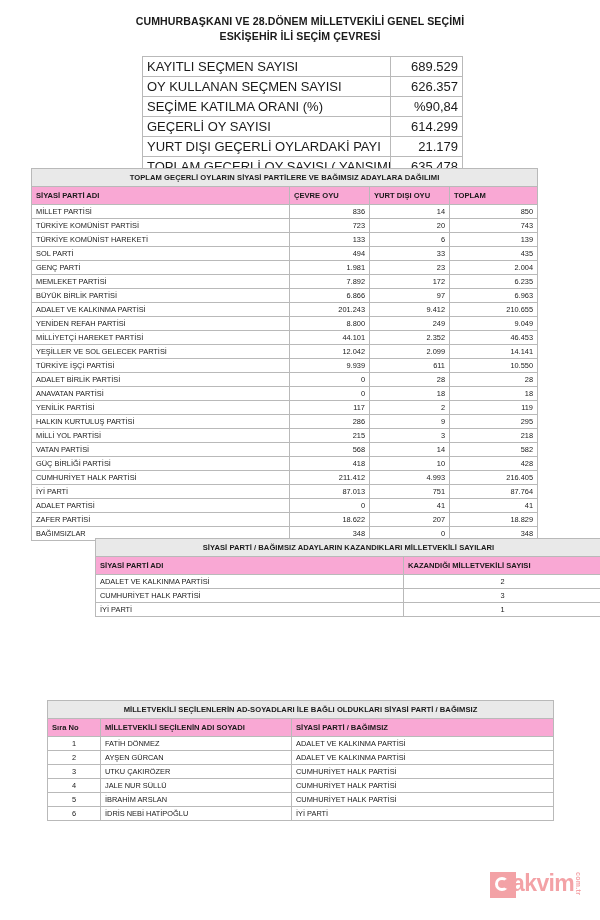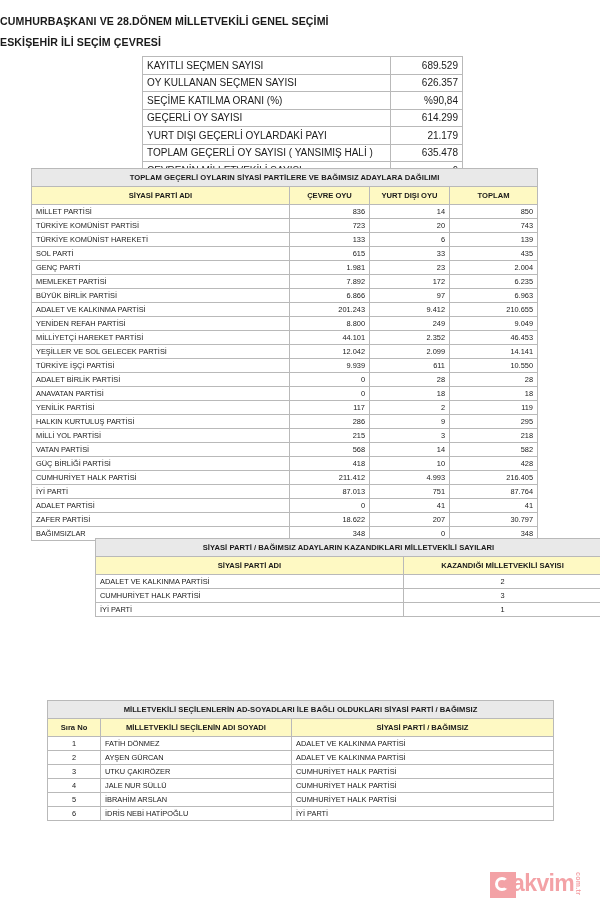--- a/index.html
+++ b/index.html
@@ -12,30 +12,29 @@
     background: #ffffff;
     font-family: "Liberation Sans", sans-serif;
     color: #1a1a1a;
     position: relative;
     overflow: hidden;
   }
 
   
   .title-block {
     padding-top: 14px;
-    text-align: left;
+    text-align: center;
   }
   .title-line {
     font-size: 10.6px;
     font-weight: bold;
     letter-spacing: 0.1px;
     line-height: 1.45;
   }
   .title-line.second {
-    margin-top: 6px;
   }
 
   
   table {
     border-collapse: collapse;
     table-layout: fixed;
     font-size: 7.4px;
   }
   table td, table th {
     border: 1px solid #b9b9b9;
@@ -47,22 +46,22 @@
   }
   .band {
     background: #e9e9e9;
     text-align: center;
     font-weight: bold;
     font-size: 7.6px;
     letter-spacing: 0.05px;
     height: 13px;
   }
   .colhead {
-    background: #fef9c3;
-    text-align: center;
+    background: #f9a8d4;
+    text-align: left;
     font-weight: bold;
     font-size: 7.6px;
     height: 13px;
   }
   .num {
     text-align: right;
   }
   .ctr {
     text-align: center;
   }
@@ -74,21 +73,21 @@
   .summary-wrap {
     position: absolute;
     left: 142px;
     top: 56px;
   }
   .summary-table {
     width: 320px;
   }
   .summary-table td {
     height: 12.5px;
-    font-size: 10px;
+    font-size: 13px;
   }
 
   
   .dist-wrap {
     position: absolute;
     left: 31px;
     top: 168px;
   }
   .dist-table {
     width: 506px;
@@ -257,21 +256,21 @@
           <td class="num">743</td>
         </tr>
         <tr class="row">
           <td>TÜRKİYE KOMÜNİST HAREKETİ</td>
           <td class="num">133</td>
           <td class="num">6</td>
           <td class="num">139</td>
         </tr>
         <tr class="row">
           <td>SOL PARTİ</td>
-          <td class="num">615</td>
+          <td class="num">494</td>
           <td class="num">33</td>
           <td class="num">435</td>
         </tr>
         <tr class="row">
           <td>GENÇ PARTİ</td>
           <td class="num">1.981</td>
           <td class="num">23</td>
           <td class="num">2.004</td>
         </tr>
         <tr class="row">
@@ -373,21 +372,21 @@
         <tr class="row">
           <td>ADALET PARTİSİ</td>
           <td class="num">0</td>
           <td class="num">41</td>
           <td class="num">41</td>
         </tr>
         <tr class="row">
           <td>ZAFER PARTİSİ</td>
           <td class="num">18.622</td>
           <td class="num">207</td>
-          <td class="num">30.797</td>
+          <td class="num">18.829</td>
         </tr>
         <tr class="row">
           <td>BAĞIMSIZLAR</td>
           <td class="num">348</td>
           <td class="num">0</td>
           <td class="num">348</td>
         </tr>
       </tbody>
   </table>
 </div>

